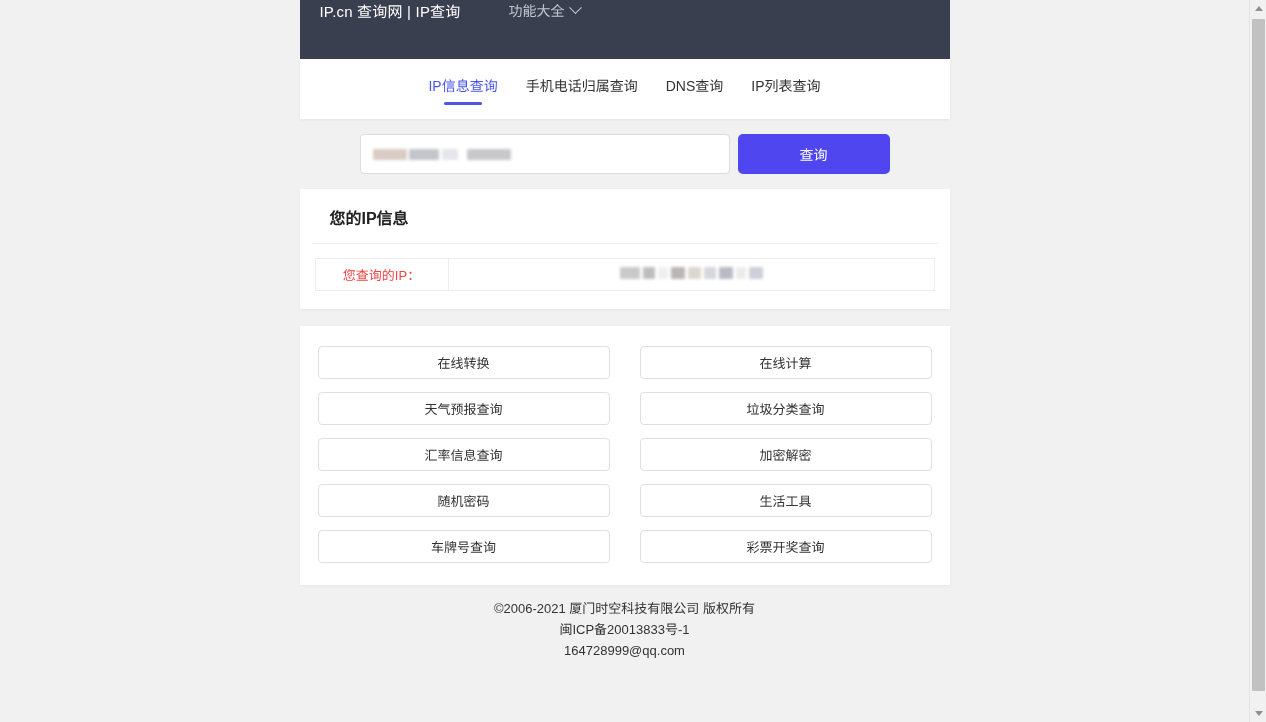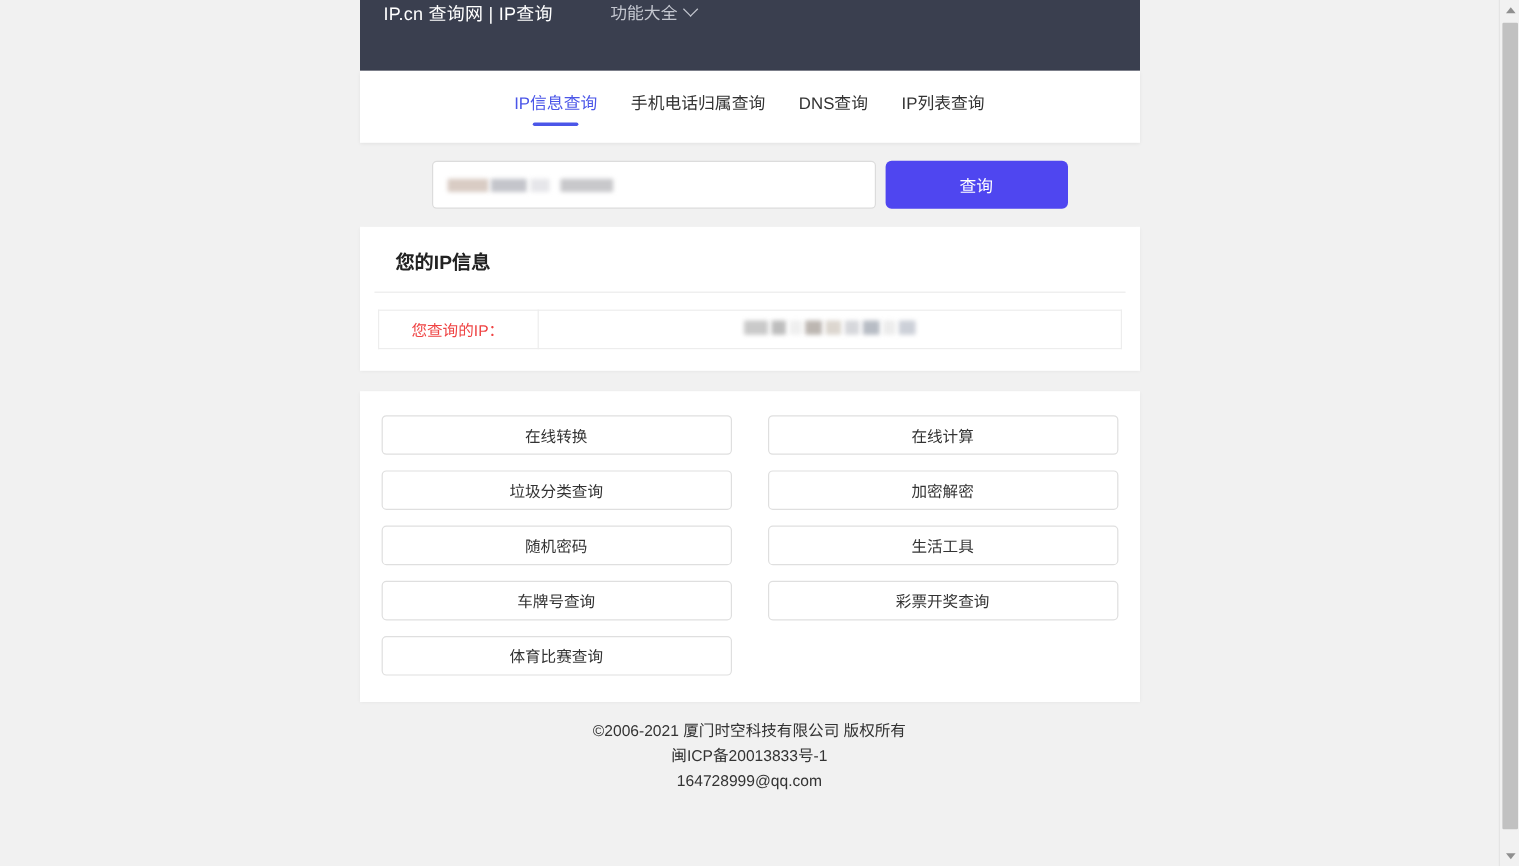--- a/index.html
+++ b/index.html
@@ -326,27 +326,28 @@
             </td>
           </tr>
         </tbody>
       </table>
     </div>
 
     <div id="tools-card">
       <div id="tools-grid">
         <button class="tool-btn">在线转换</button>
         <button class="tool-btn">在线计算</button>
+        <button class="tool-btn">天气预报查询</button>
         <button class="tool-btn">垃圾分类查询</button>
+        <button class="tool-btn">汇率信息查询</button>
         <button class="tool-btn">加密解密</button>
         <button class="tool-btn">随机密码</button>
         <button class="tool-btn">生活工具</button>
         <button class="tool-btn">车牌号查询</button>
         <button class="tool-btn">彩票开奖查询</button>
-        <button class="tool-btn">体育比赛查询</button>
       </div>
     </div>
 
     <div id="footer">
       <div>©2006-2021 厦门时空科技有限公司 版权所有</div>
       <div>闽ICP备20013833号-1</div>
       <div>164728999@qq.com</div>
     </div>
 
   </div>

